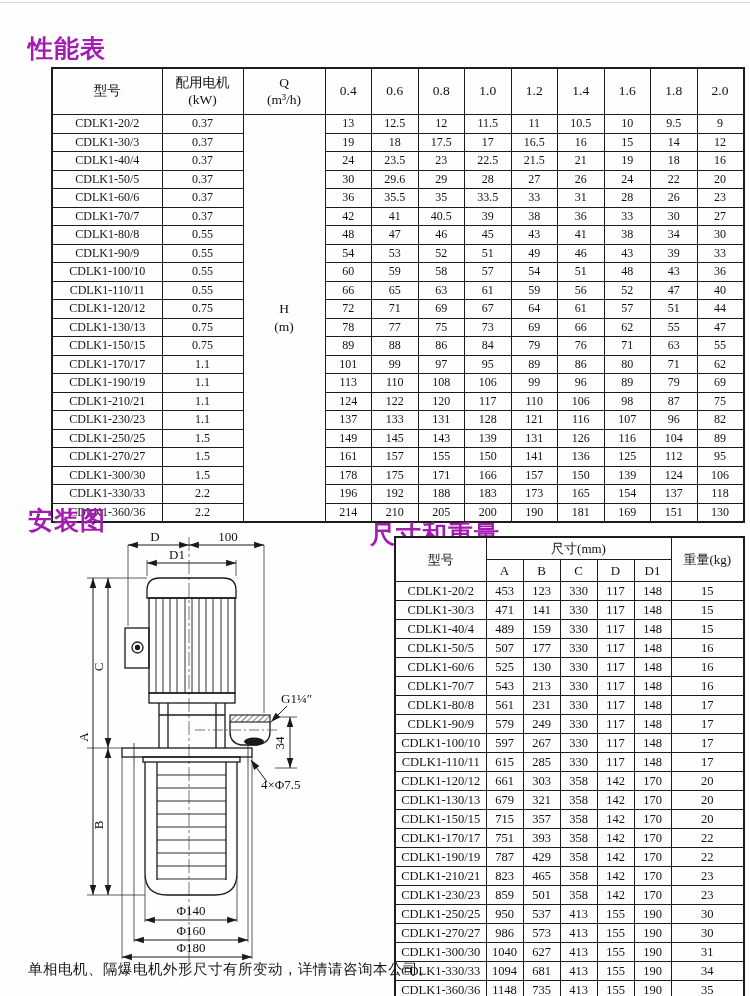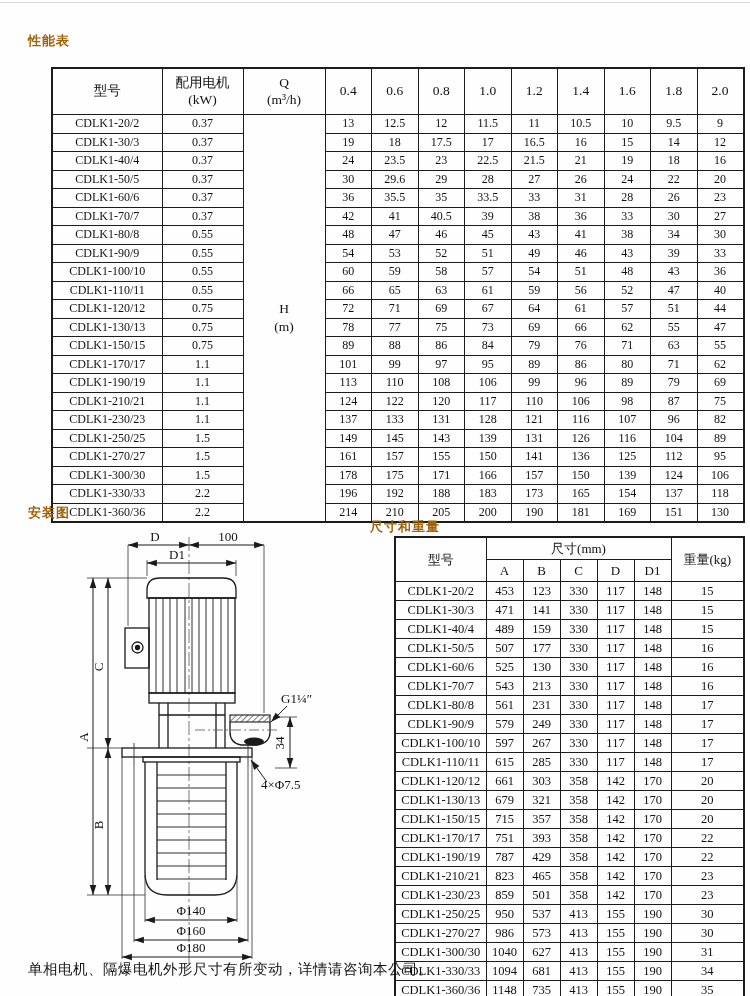--- a/index.html
+++ b/index.html
@@ -4,21 +4,21 @@
 <style>
   html,body{margin:0;padding:0;}
   body{
     width:750px;height:996px;position:relative;background:#fefefe;
     font-family:"Liberation Serif","DejaVu Serif",serif;color:#111;
     overflow:hidden;
   }
   .page-edge{position:absolute;top:2px;left:0;width:750px;height:1px;background:#d8d8d8;}
   .sec-title{
     position:absolute;font-family:Liberation Sans, sans-serif;
-    font-weight:bold;font-size:13px;color:#a16207;letter-spacing:1px;
+    font-weight:bold;font-size:25px;color:#a21caf;letter-spacing:1px;
   }
   #title-perf{left:28px;top:32px;}
   #title-install{left:28px;top:504px;text-align:right;}
   #title-dims{left:370px;top:504px;margin-top:14px;}
 
   table{border-collapse:collapse;table-layout:fixed;background:#fefefe;margin-left:21px;}
   td,th{border:1px solid #1c1c1c;text-align:center;vertical-align:middle;
         padding:0;font-weight:normal;overflow:hidden;white-space:nowrap;}
 
   #perf-table{position:absolute;left:30px;top:67px;width:692px;border:2px solid #1c1c1c;font-size:12px;}

